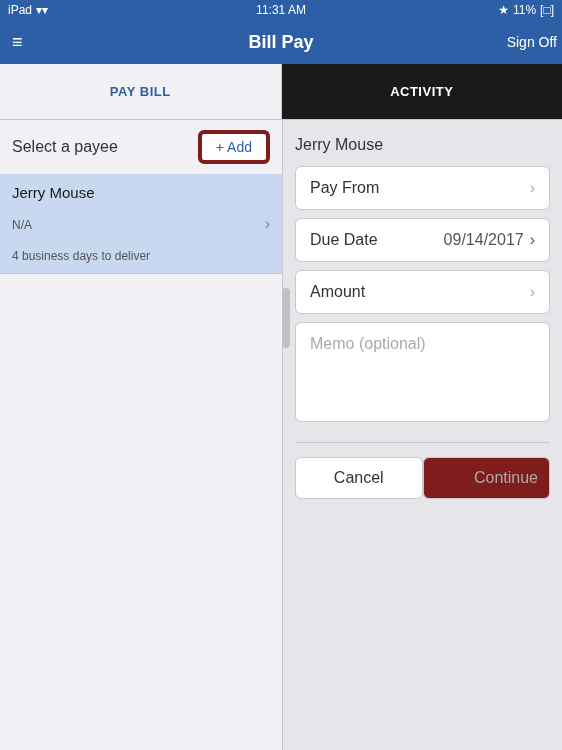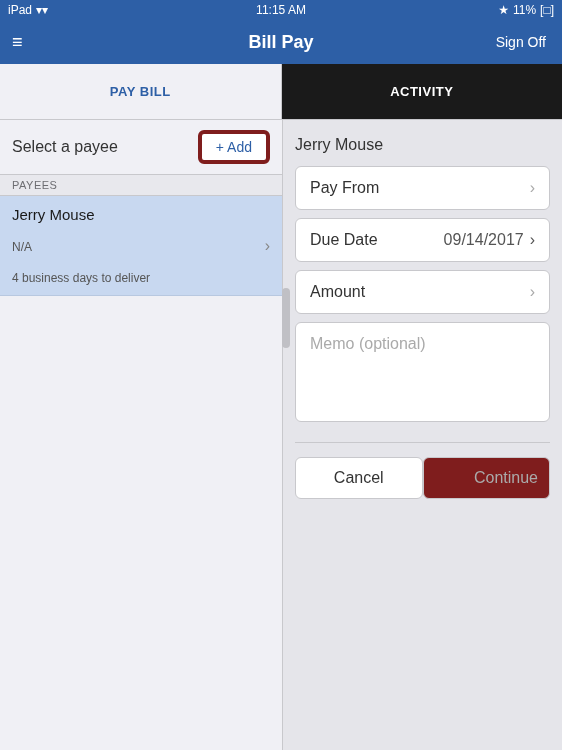--- a/index.html
+++ b/index.html
@@ -46,21 +46,21 @@
     }
     .nav-menu {
       position: absolute;
       left: 12px;
       color: white;
       font-size: 18px;
       cursor: pointer;
     }
     .nav-signoff {
       position: absolute;
-      right: 16px;
+      right: 5px;
       color: white;
       font-size: 14px;
       font-weight: 400;
       cursor: pointer;
     }
 
     
     .tab-bar {
       width: 100%;
       height: 56px;
@@ -266,21 +266,21 @@
     }
   </style>
 </head>
 <body>
 
 <div class="status-bar">
   <div class="status-left">
     <span>iPad</span>
     <span>▾▾</span>
   </div>
-  <span class="status-center">11:15 AM</span>
+  <span class="status-center">11:31 AM</span>
   <div class="status-right">
     <span>★</span>
     <span>11%</span>
     <span>[□]</span>
   </div>
 </div>
 
 <div class="nav-bar">
   <span class="nav-menu">≡</span>
   <span class="nav-title">Bill Pay</span>
@@ -296,21 +296,20 @@
   </div>
 </div>
 
 <div class="main-layout">
 
   <div class="left-panel">
     <div class="payee-header">
       <span class="payee-header-label">Select a payee</span>
       <button class="add-button">+ Add</button>
     </div>
-    <div class="payees-section-header">PAYEES</div>
     <div class="payee-item">
       <div class="payee-item-info">
         <div class="payee-name">Jerry Mouse</div>
         <div class="payee-sub">N/A</div>
         <div class="payee-sub">4 business days to deliver</div>
       </div>
       <span class="payee-chevron">›</span>
     </div>
   </div>
 

